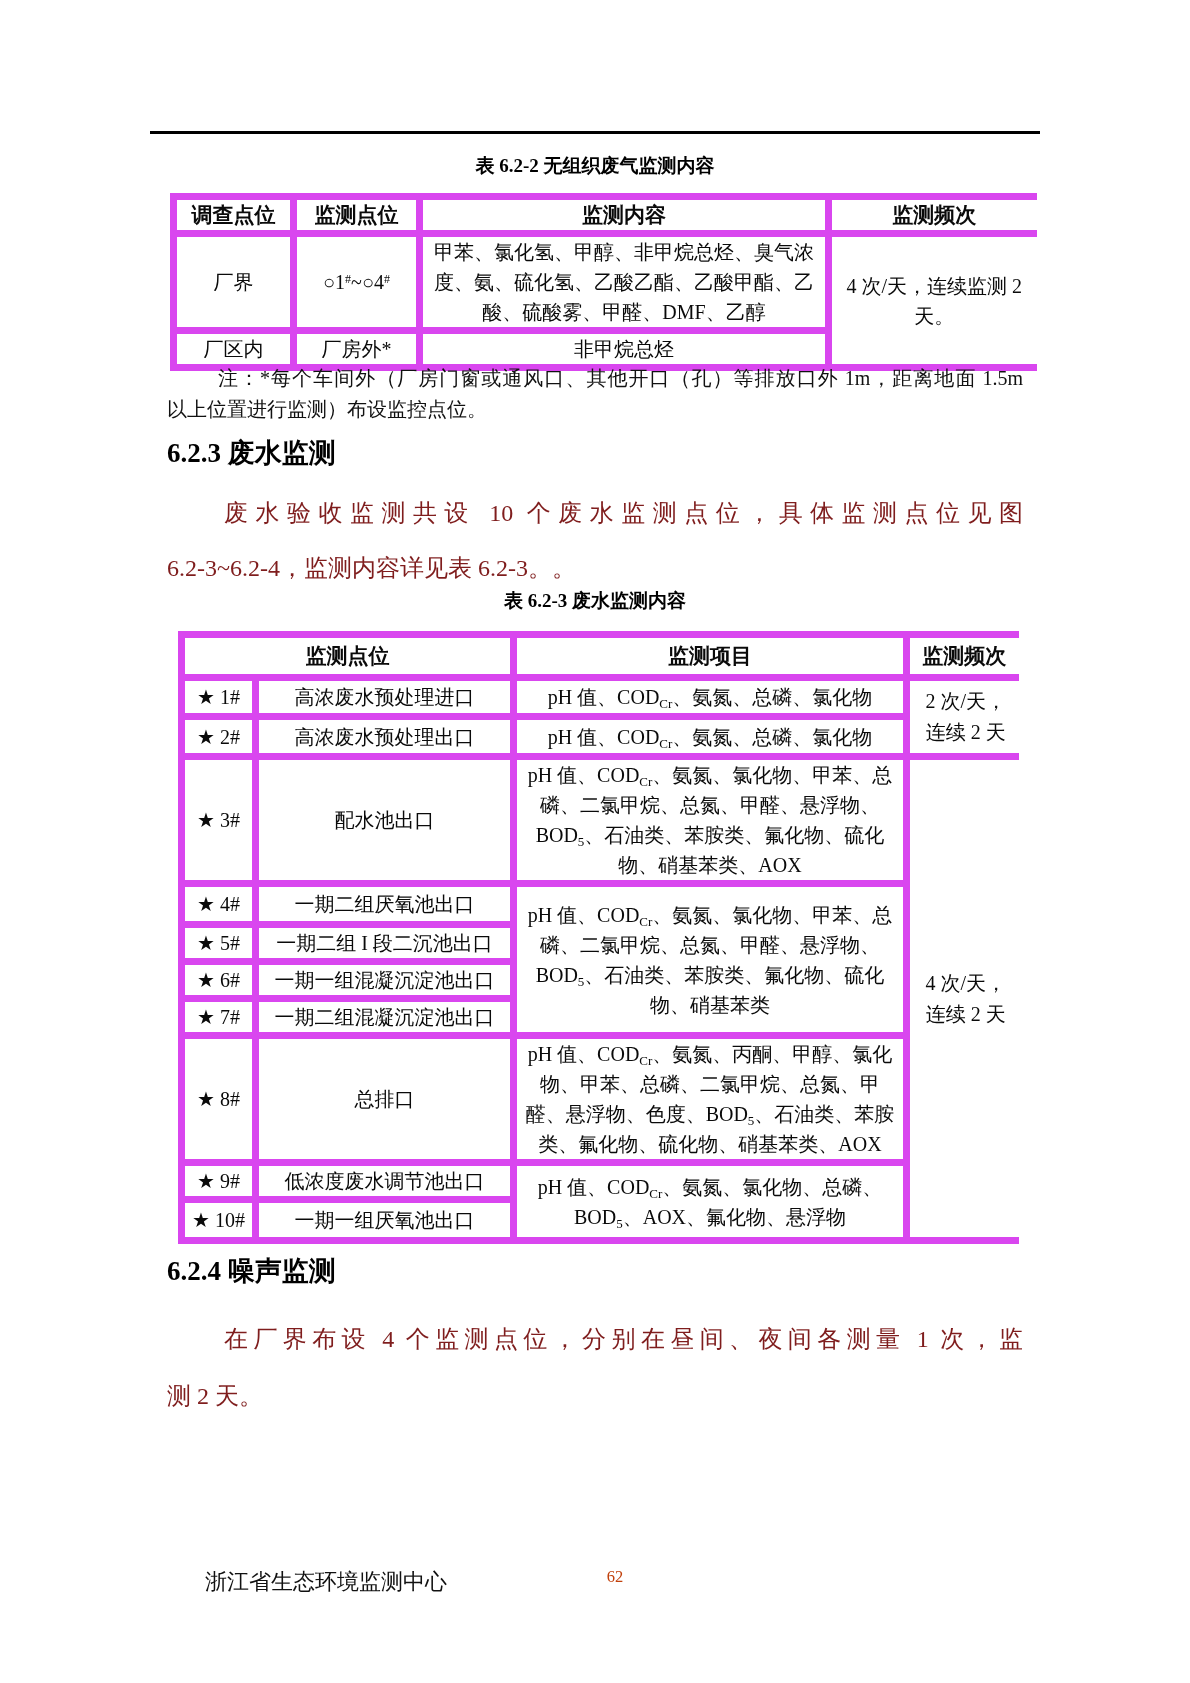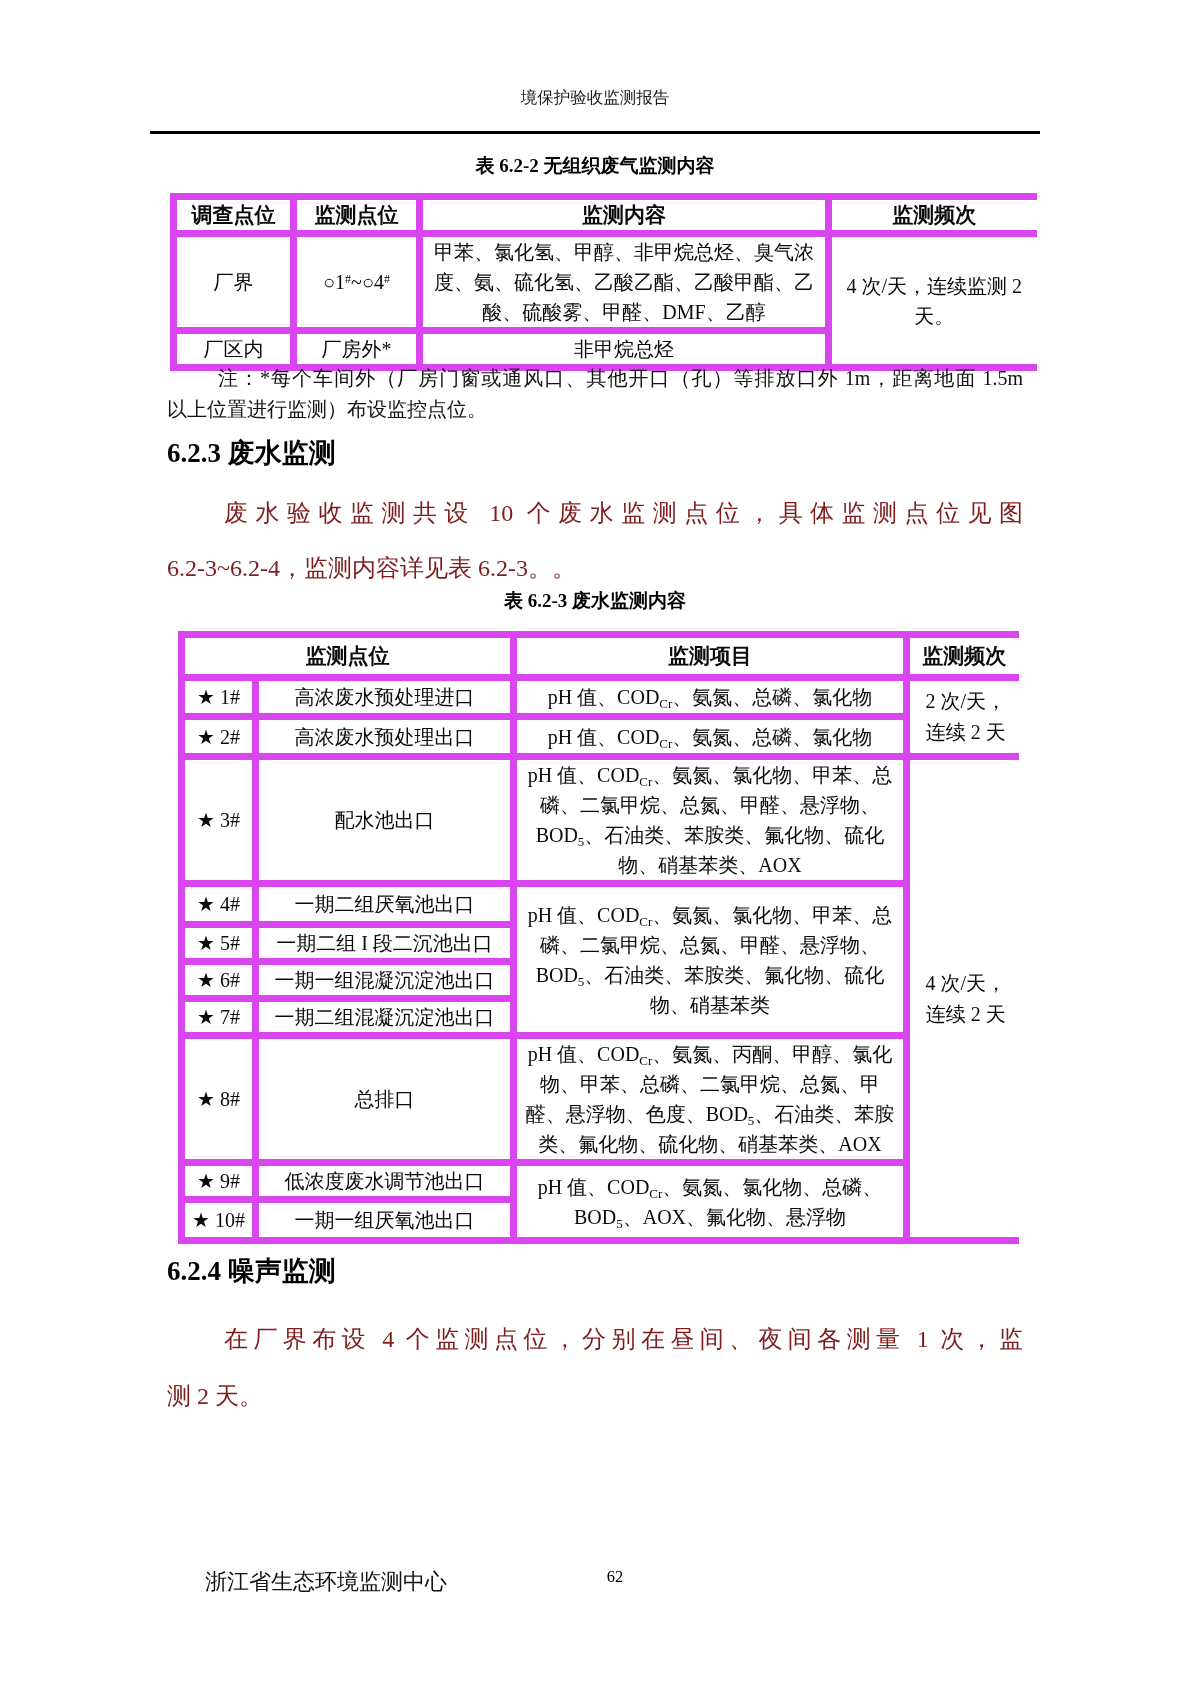--- a/index.html
+++ b/index.html
@@ -49,27 +49,26 @@
   
   .body-line{left:167px;width:856px;font-size:24px;line-height:30px;color:#7f1d1d;}
   .just{text-align:justify;text-align-last:justify;}
   .p623-1{top:498px;text-indent:57px;}
   .p623-2{top:553px;}
   .p624-1{top:1324px;text-indent:57px;}
   .p624-2{top:1381px;}
 
   
   .footer-org{left:205px;top:1567px;font-size:22px;color:#111;}
-  .footer-page{left:170px;top:1567px;width:890px;text-align:center;font-size:16.5px;color:#000000;}
+  .footer-page{left:170px;top:1567px;width:890px;text-align:center;font-size:16.5px;color:#c2410c;}
 </style>
 </head>
 <body>
 
 <div class="abs page-header">
-  <div>境保护验收监测报告</div>
 </div>
 <div class="abs header-rule"></div>
 
 <div class="abs tbl-title t1-title">表 6.2-2  无组织废气监测内容</div>
 
 <table class="dtable" style="left:170px;top:193px;width:863px;">
   <colgroup>
     <col style="width:120px">
       <col style="width:126px">
       <col style="width:409px">

